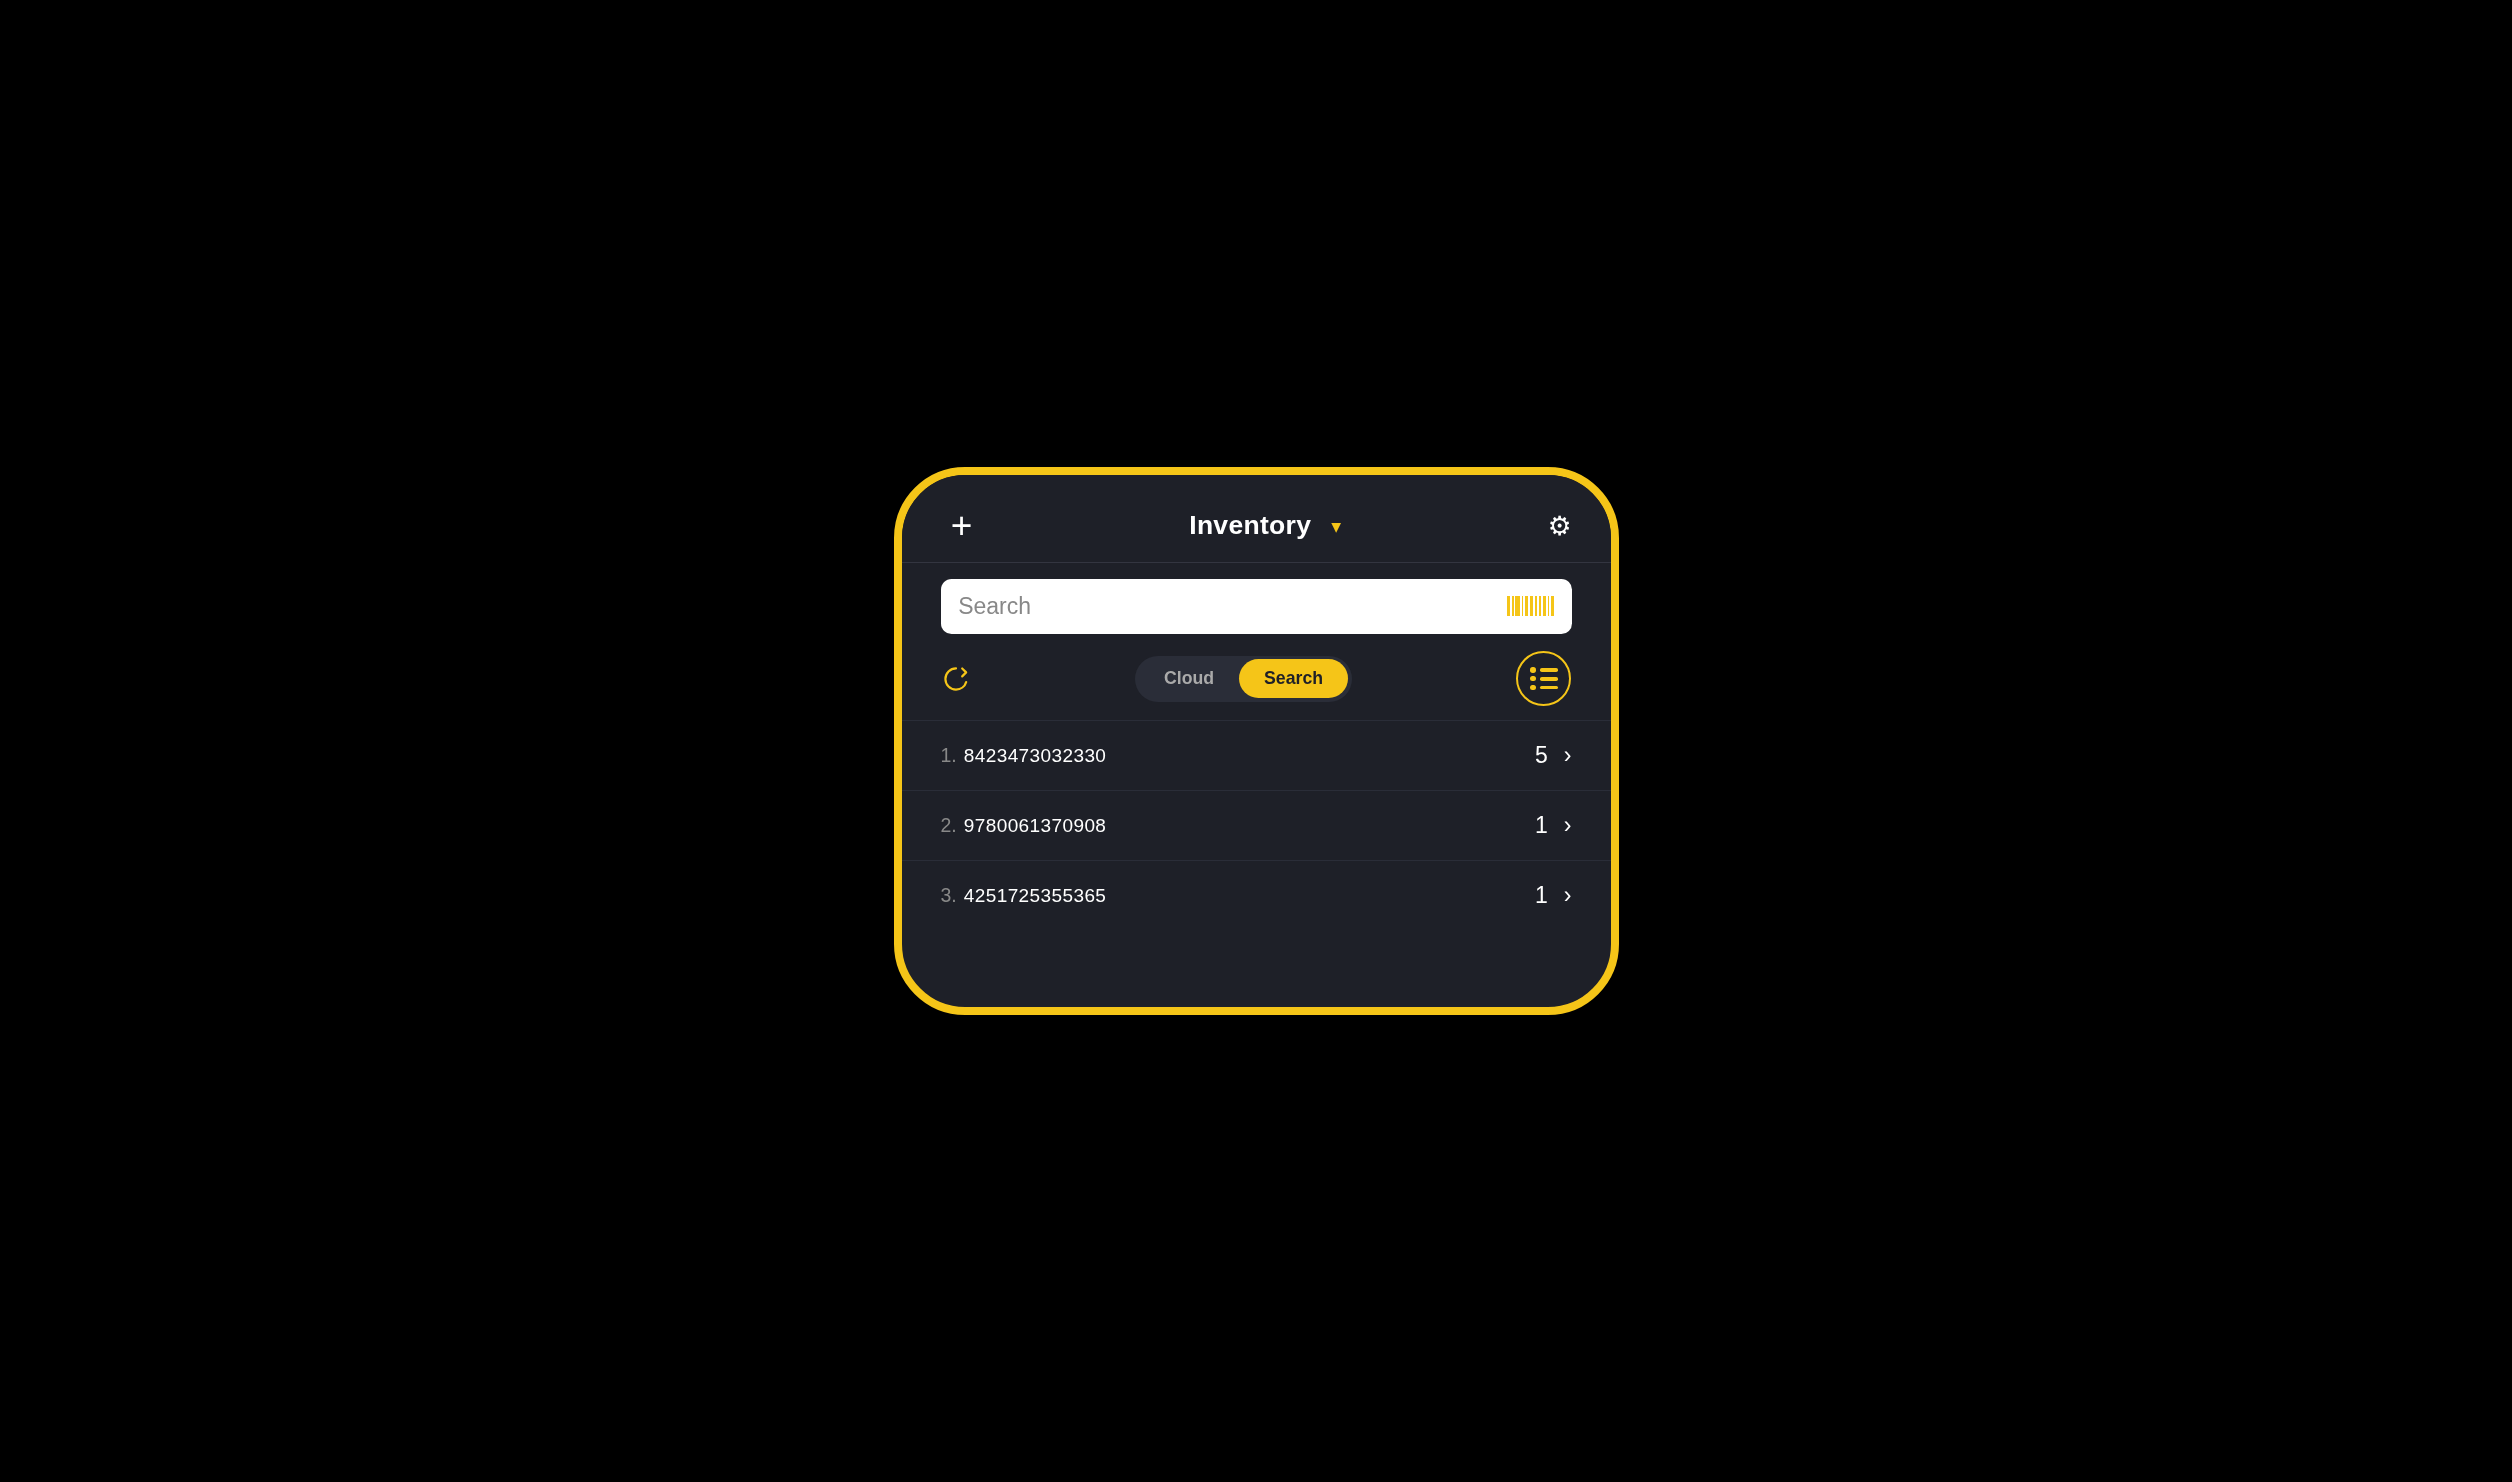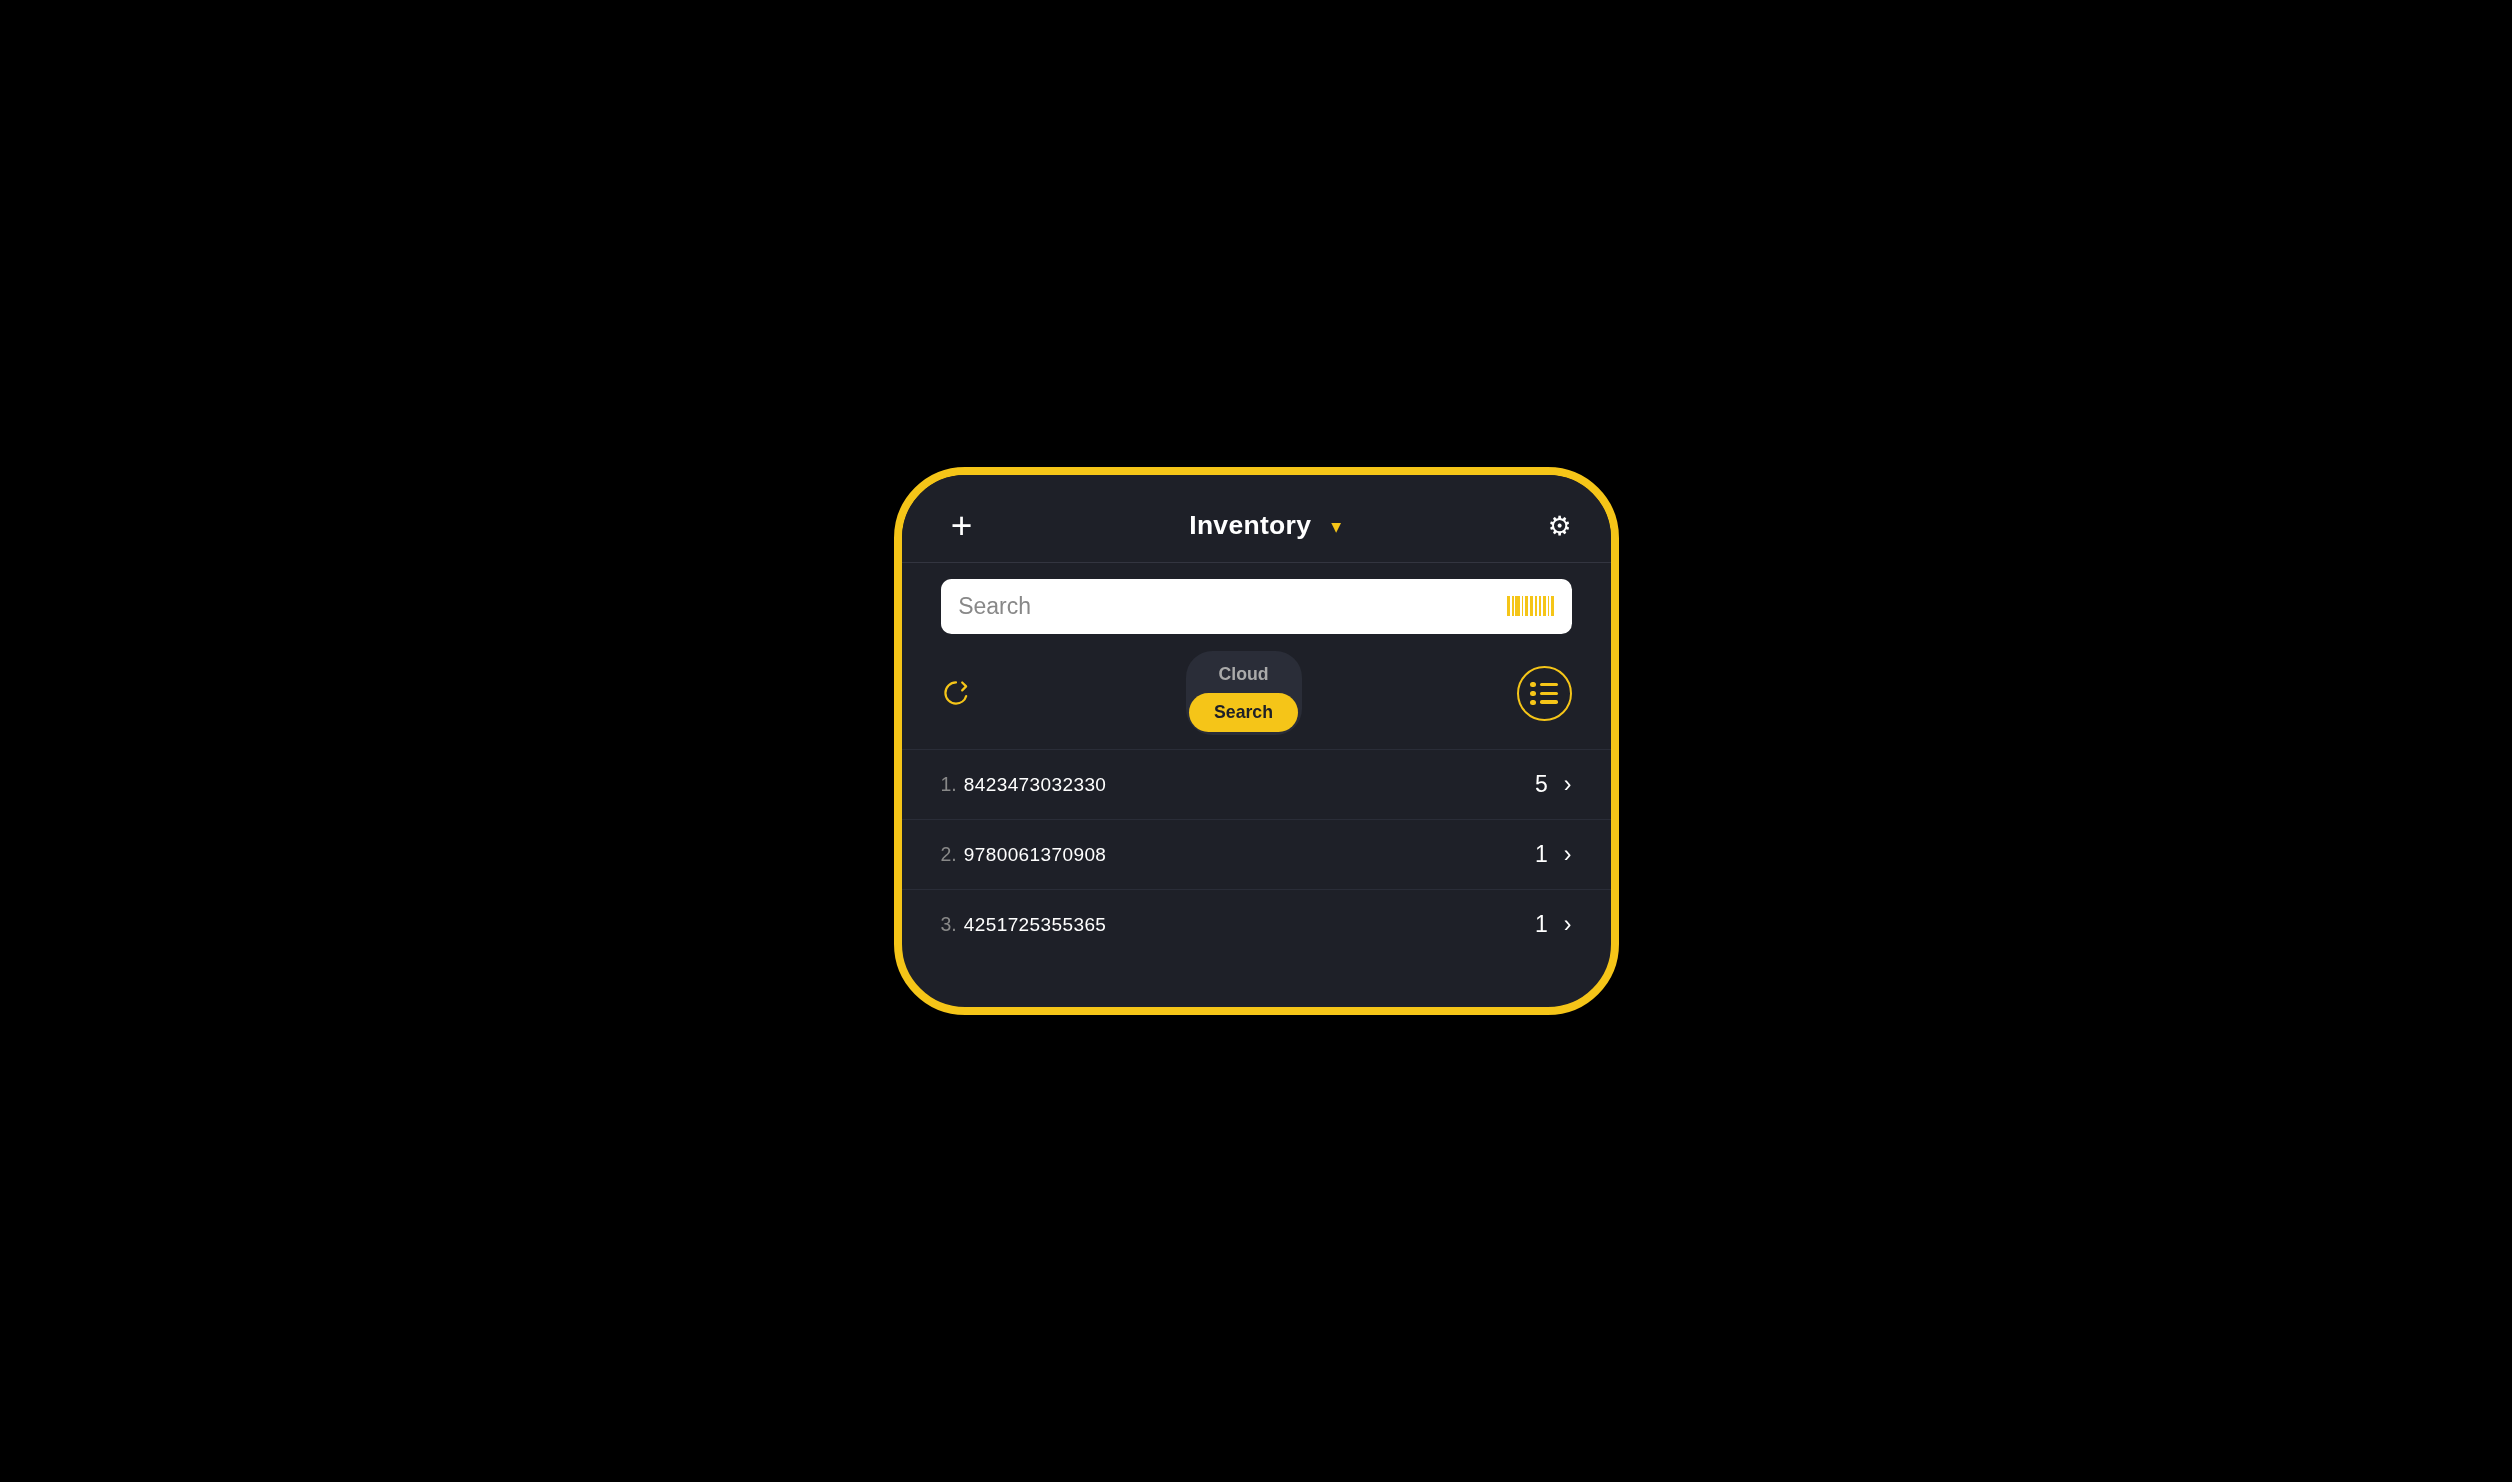--- a/index.html
+++ b/index.html
@@ -153,21 +153,20 @@
     }
 
     
     .toggle-wrap {
       display: flex;
       align-items: center;
       background: #2a2d38;
       border-radius: 26.5px;
       padding: 3.5px;
       gap: 0;
-      flex-direction: column;
     }
 
     .toggle-option {
       padding: 8.8px 25px;
       border-radius: 23px;
       font-size: 17.7px;
       font-weight: 600;
       cursor: pointer;
       transition: background 0.2s;
     }

